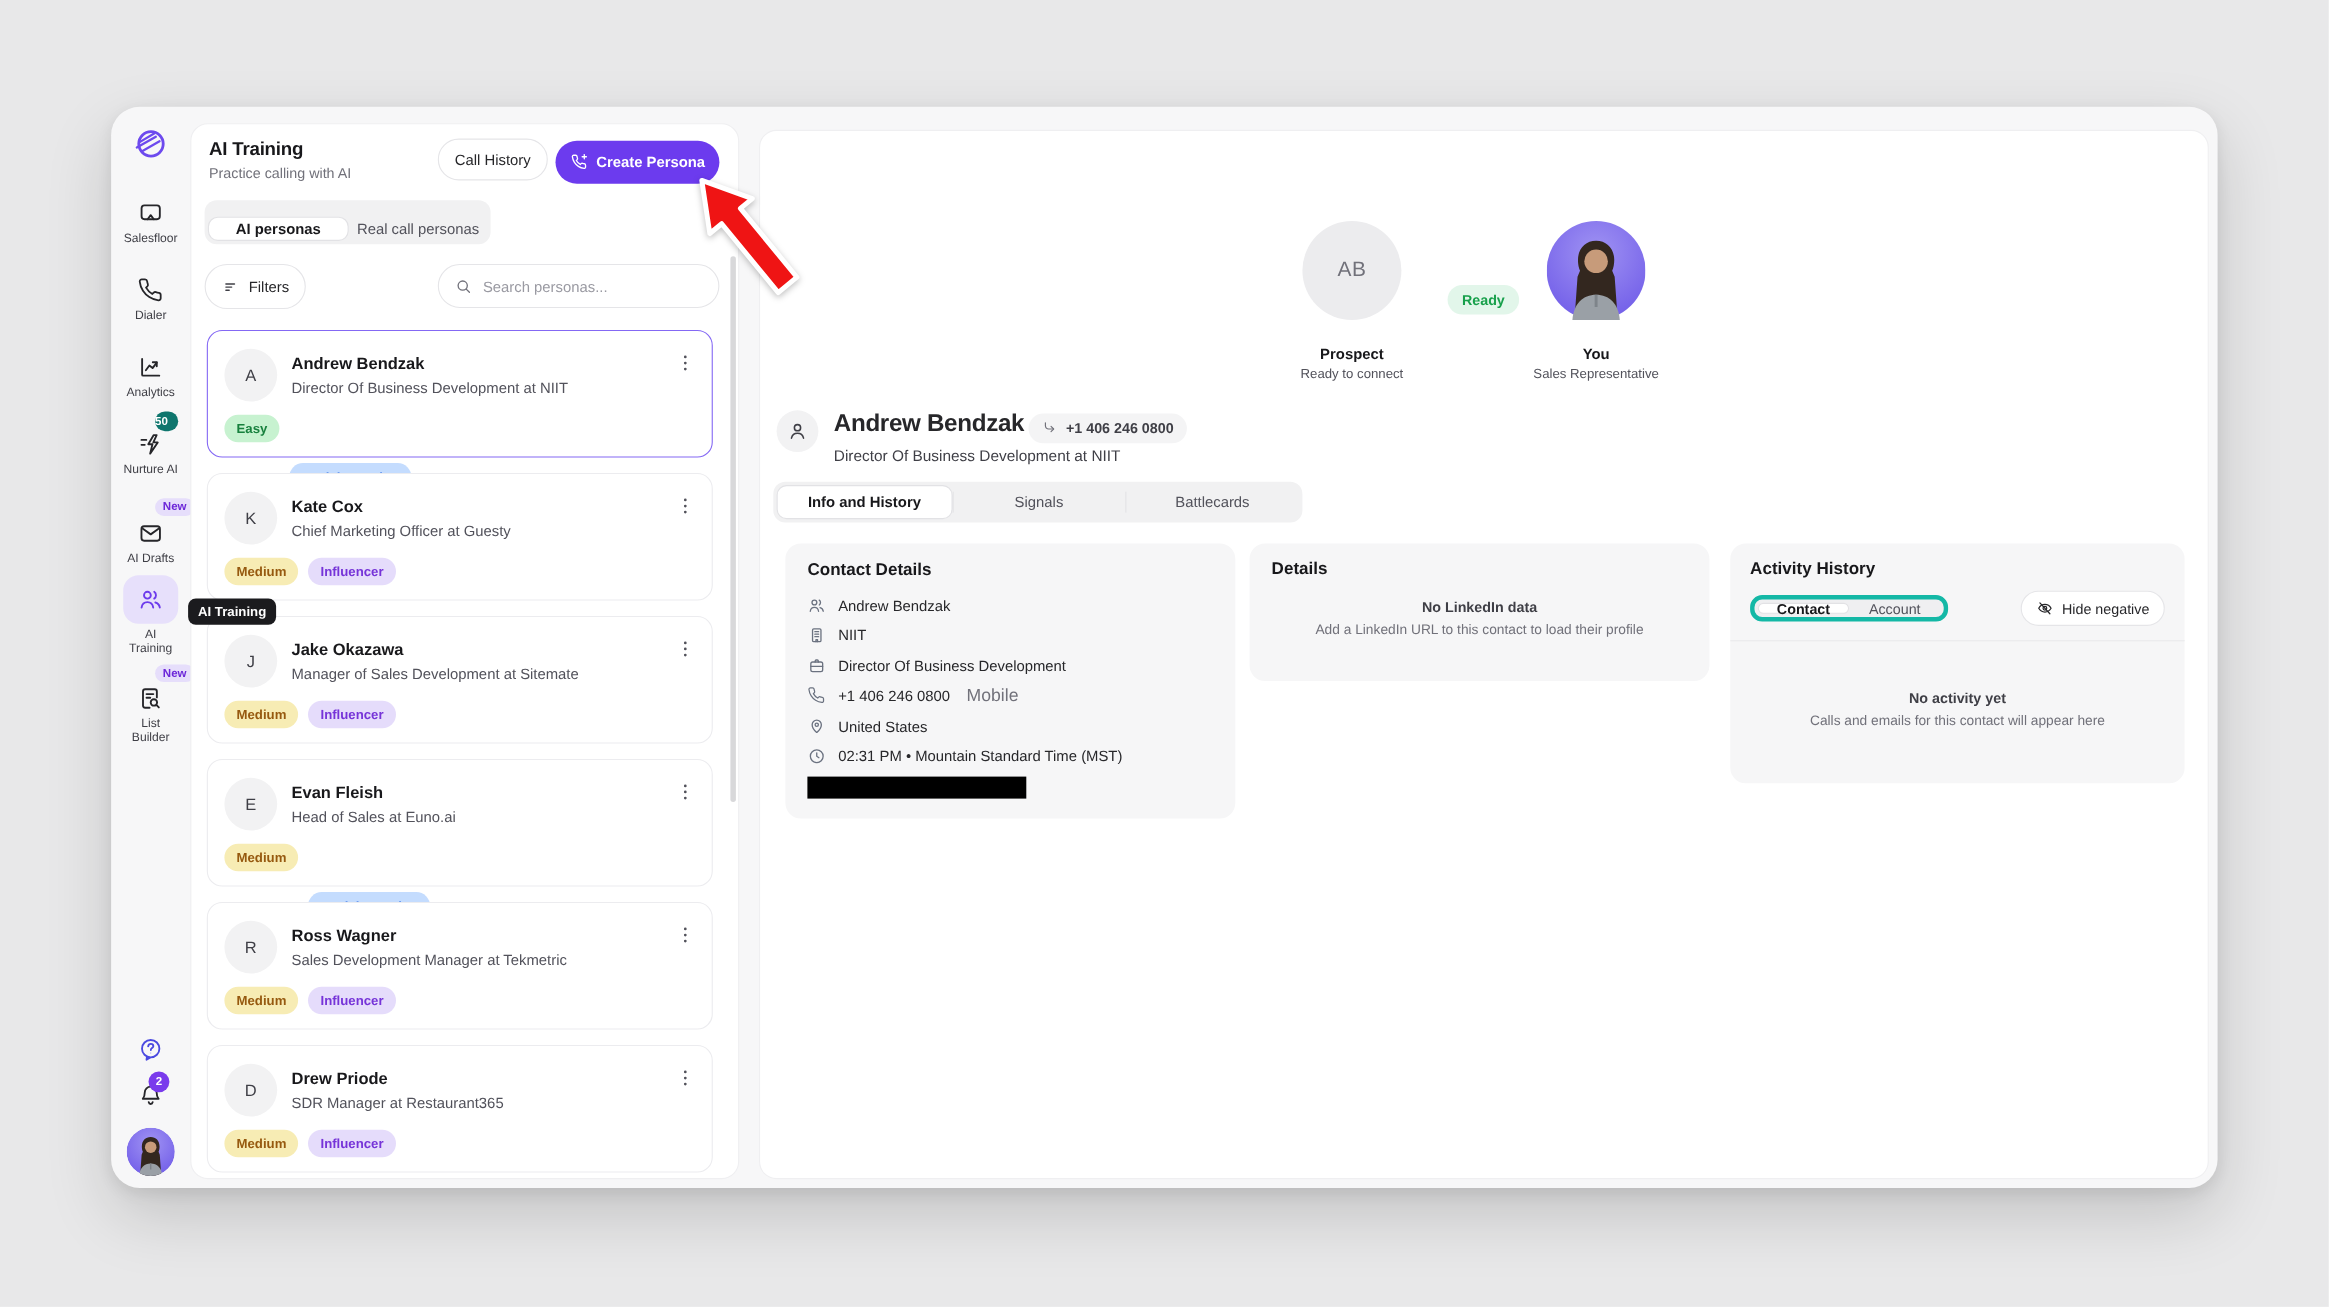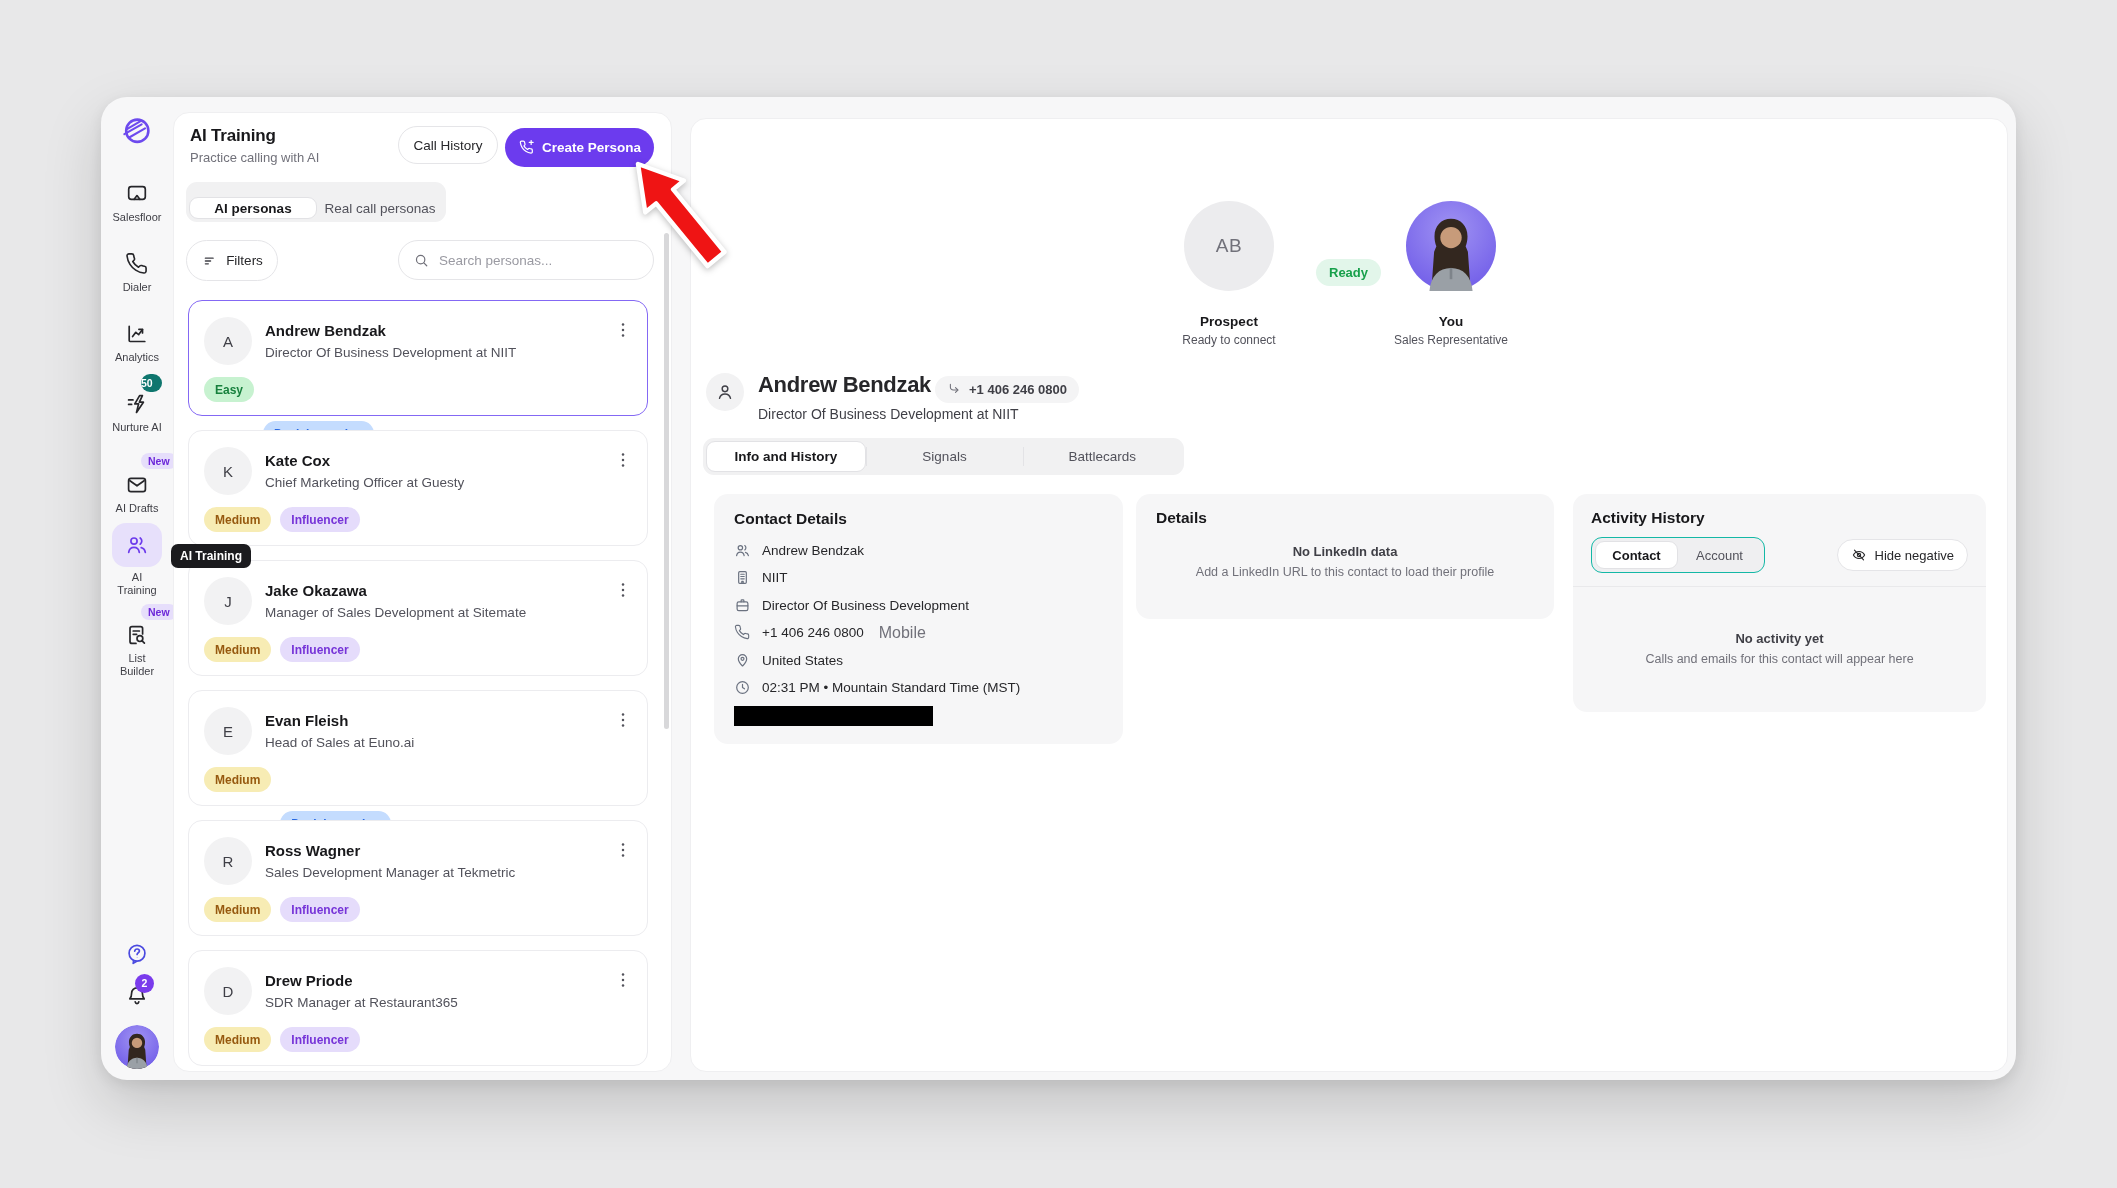--- a/index.html
+++ b/index.html
@@ -119,21 +119,21 @@
   .d-row .sub { font-size:16px; color:#71717a; margin-left:4px; }
   .redacted { margin-top:9px; width:199px; height:20px; background:#000; }
 
   .li-card { left:445px; width:418px; height:125px; padding:15px 20px; }
   .empty-title { text-align:center; font-size:13px; font-weight:bold; color:#3f3f46; }
   .empty-cap { text-align:center; font-size:12.5px; color:#71717a; margin-top:6px; }
   .li-card .empty-title { margin-top:17px; }
 
   .ah-card { left:882px; width:413px; height:218px; padding:15px 18px 0; }
   .ah-controls { margin-top:10px; display:flex; align-items:center; }
-  .ah-seg { height:36px; border:1px solid #14b8a6; background:#efeff1; }
+  .ah-seg { height:24px; border:4px solid #14b8a6; background:#efeff1; }
   .ah-seg .seg-item { width:83px; font-size:13px; }
   .hide-negative { margin-left:auto; height:32px; padding:0 13px; border-radius:17px; font-size:13px; gap:8px; }
   .hide-negative .icon { width:16px; height:16px; color:#27272a; }
   .ah-divider { height:1px; background:#e9e9eb; margin:13px -18px 0; }
   .ah-card .empty-title { margin-top:44px; }
 
   
   .anno-arrow { position:absolute; left:613px; top:156px; width:130px; height:120px; z-index:60; pointer-events:none;
     filter:drop-shadow(0 2px 3px rgba(0,0,0,.25)); }
 </style>

